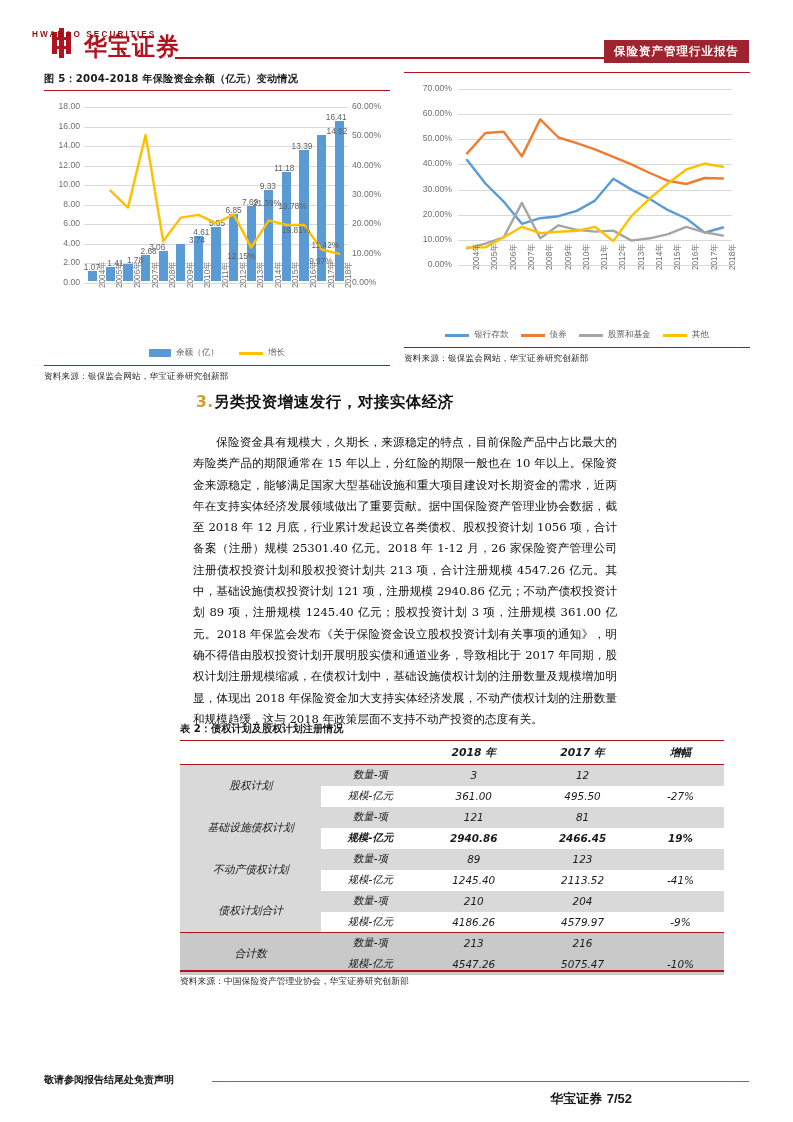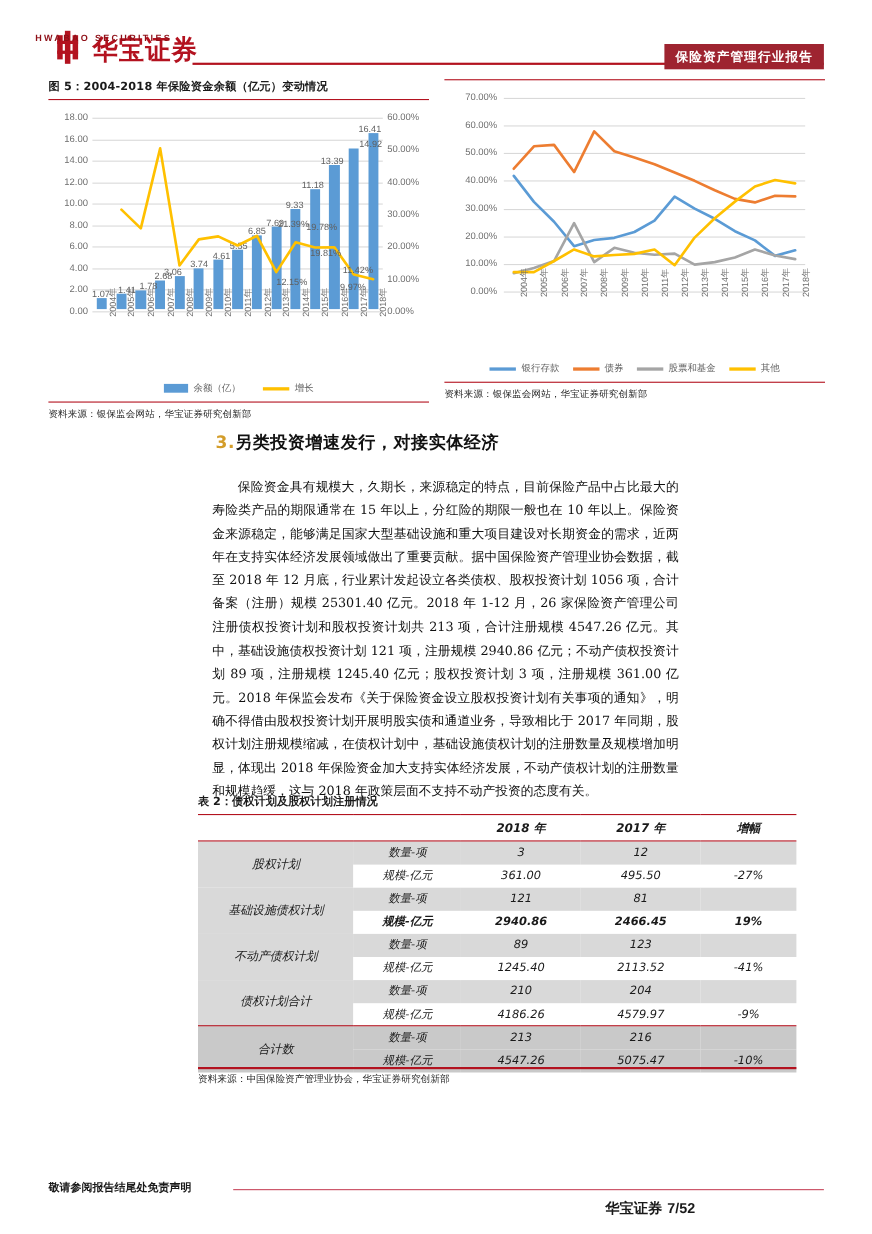--- a/index.html
+++ b/index.html
@@ -211,34 +211,34 @@
             <div class="bar" style="left:220.2px;width:9.2px;height:91.2px;bottom:84px;background:#5b9bd5;"></div>
             <div class="bar" style="left:237.8px;width:9.2px;height:109.3px;bottom:84px;background:#5b9bd5;"></div>
             <div class="bar" style="left:255.4px;width:9.2px;height:130.9px;bottom:84px;background:#5b9bd5;"></div>
             <div class="bar" style="left:273.0px;width:9.2px;height:145.9px;bottom:84px;background:#5b9bd5;"></div>
             <div class="bar" style="left:290.6px;width:9.2px;height:160.5px;bottom:84px;background:#5b9bd5;"></div>
             <div class="dlabel" style="left:32.8px;top:170.5px;width:30px;text-align:center;">1.07</div>
             <div class="dlabel" style="left:56.4px;top:167.2px;width:30px;text-align:center;">1.41</div>
             <div class="dlabel" style="left:76.0px;top:163.6px;width:30px;text-align:center;">1.78</div>
             <div class="dlabel" style="left:89.6px;top:154.8px;width:30px;text-align:center;">2.68</div>
             <div class="dlabel" style="left:105.2px;top:151.1px;width:30px;">3.06</div>
-            <div class="dlabel" style="left:122px;top:144.4px;width:30px;text-align:center;">3.74</div>
+            <div class="dlabel" style="left:138px;top:144.4px;width:30px;text-align:center;">3.74</div>
             <div class="dlabel" style="left:142.4px;top:135.9px;width:30px;text-align:center;">4.61</div>
             <div class="dlabel" style="left:158.0px;top:126.7px;width:30px;text-align:center;">5.55</div>
             <div class="dlabel" style="left:174.6px;top:114.0px;width:30px;text-align:center;">6.85</div>
             <div class="dlabel" style="left:191.2px;top:105.8px;width:30px;text-align:center;">7.69</div>
             <div class="dlabel" style="left:208.8px;top:89.8px;width:30px;text-align:center;">9.33</div>
             <div class="dlabel" style="left:225.4px;top:71.7px;width:30px;text-align:center;">11.18</div>
             <div class="dlabel" style="left:243.0px;top:50.1px;width:30px;text-align:center;">13.39</div>
             <div class="dlabel" style="left:278px;top:35.1px;width:30px;text-align:center;">14.92</div>
             <div class="dlabel" style="left:277.2px;top:20.5px;width:30px;text-align:center;">16.41</div>
             <svg width="346" height="276" style="position:absolute;left:0;top:0;overflow:visible">
               <polyline points="66.4,99.6 84.0,116.6 101.6,43.9 119.2,150.3 136.8,126.6 154.4,123.9 172.0,132.2 189.6,123.4 207.2,156.4 224.8,129.3 242.4,134.0 260.0,133.9 277.6,158.5 295.2,162.8" fill="none" stroke="#ffc000" stroke-width="2.4" stroke-linejoin="round" stroke-linecap="round"></polyline>
             </svg>
-            <div class="dlabel" style="left:183.2px;top:160.4px;margin-left:24px;">12.15%</div>
+            <div class="dlabel" style="left:183.2px;top:160.4px;">12.15%</div>
             <div class="dlabel" style="left:208.8px;top:107.3px;">21.39%</div>
             <div class="dlabel" style="left:234.4px;top:110.0px;">19.78%</div>
             <div class="dlabel" style="left:238.0px;top:133.9px;">19.81%</div>
             <div class="dlabel" style="left:267.6px;top:148.5px;">11.42%</div>
             <div class="dlabel" style="left:265.2px;top:164.8px;">9.97%</div>
             <div class="xlabel" style="left:52.8px;top:197px;">2004年</div>
             <div class="xlabel" style="left:70.4px;top:197px;">2005年</div>
             <div class="xlabel" style="left:88.0px;top:197px;">2006年</div>
             <div class="xlabel" style="left:105.6px;top:197px;">2007年</div>
             <div class="xlabel" style="left:123.2px;top:197px;">2008年</div>

